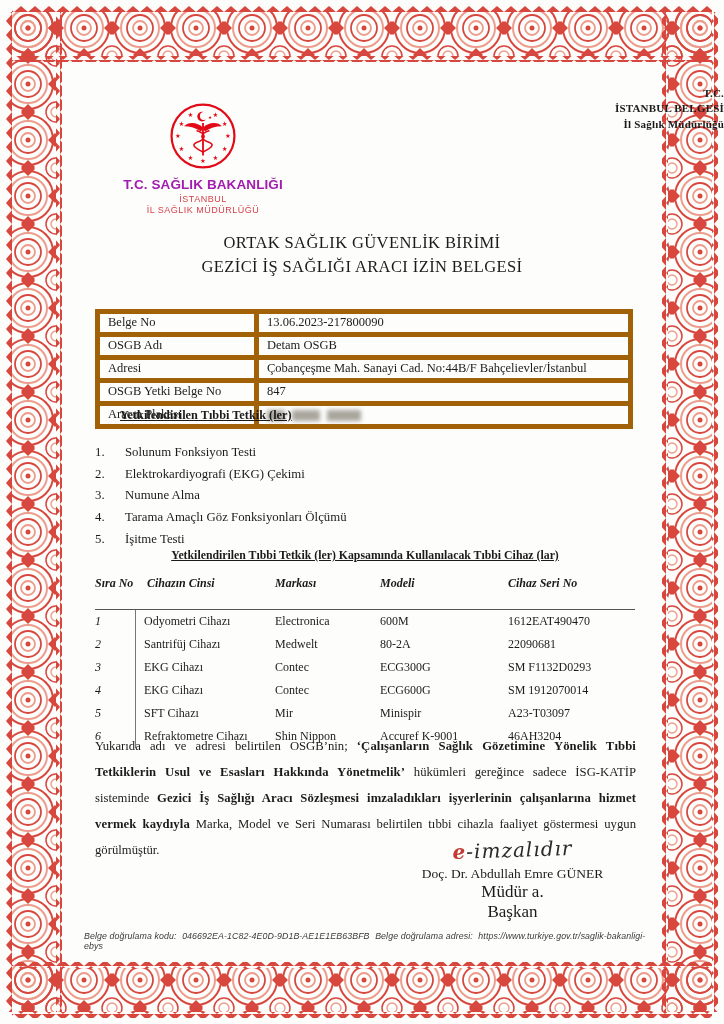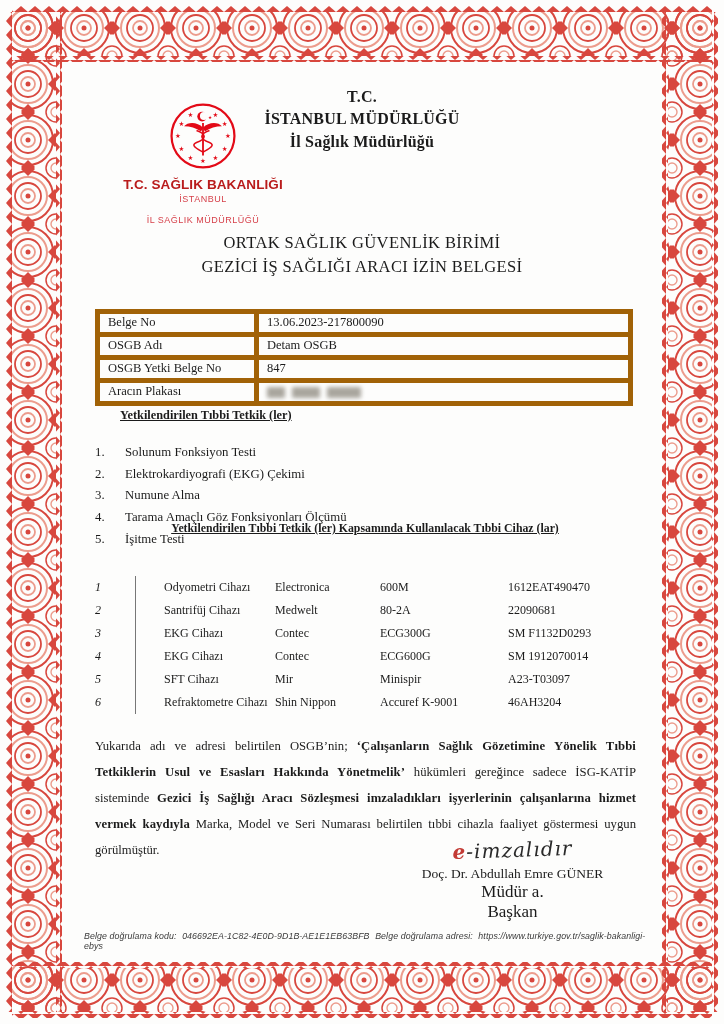--- a/index.html
+++ b/index.html
@@ -5,28 +5,28 @@
   html,body{margin:0;padding:0;background:#888;}
   .page{
     position:relative;width:724px;height:1024px;background:#fdfdfc;
     font-family:"Liberation Serif",serif;color:#1b1b1b;overflow:hidden;
     margin:0 auto;
   }
   .border-svg{position:absolute;inset:0;pointer-events:none;}
   .content{position:absolute;inset:0;}
 
   
-  .doc-header{position:absolute;top:86px;left:0;width:100%;text-align:center;
-    font-weight:bold;font-size:16px;line-height:1.4;letter-spacing:.2px;}
+  .doc-header{position:absolute;top:86px;left:0;width:100%;text-align:right;
+    font-weight:bold;font-size:11px;line-height:1.4;letter-spacing:.2px;}
   .logo-block{position:absolute;top:99px;left:112px;width:182px;text-align:center;}
   .logo-emblem{width:74px;height:74px;margin:0 auto;display:block;}
-  .logo-org{font-family:"Liberation Sans",sans-serif;font-weight:bold;color:#b91c1c;
+  .logo-org{font-family:"Liberation Sans",sans-serif;font-weight:bold;color:#a21caf;
     font-size:13.5px;margin-top:4px;letter-spacing:.1px;}
   .logo-city{font-family:"Liberation Sans",sans-serif;color:#d6404a;font-size:9px;margin-top:2px;letter-spacing:.5px;}
-  .logo-dept{font-family:"Liberation Sans",sans-serif;color:#d6404a;font-size:9px;margin-top:11px;letter-spacing:.5px;}
+  .logo-dept{font-family:"Liberation Sans",sans-serif;color:#d6404a;font-size:9px;margin-top:1px;letter-spacing:.5px;}
 
   
   .doc-title{position:absolute;top:231px;left:0;width:100%;text-align:center;
     font-weight:normal;font-size:16.5px;line-height:1.45;letter-spacing:.4px;}
 
   
   .info-table{position:absolute;top:309px;left:95px;width:538px;border-collapse:collapse;
     font-size:12.5px;}
   .info-table td{border:5px solid #a16207;padding:1px 8px 2px 8px;height:15px;}
   .info-table td.lbl{width:138px;}
@@ -39,30 +39,30 @@
 
   
   .tests{position:absolute;top:408px;left:95px;width:540px;font-size:12.8px;}
   .tests-heading{font-weight:bold;text-decoration:underline;margin-left:25px;font-size:12.3px;}
   .tests-list{margin-top:22px;}
   .tests-item{display:flex;margin-bottom:7px;line-height:1.15;}
   .tests-item .num{width:22px;flex:none;}
   .tests-item .txt{padding-left:8px;}
 
   
-  .devices-heading{position:absolute;top:521px;left:95px;width:540px;text-align:center;
+  .devices-heading{position:absolute;top:548px;left:95px;width:540px;text-align:center;
     font-weight:bold;text-decoration:underline;font-size:11.8px;}
   .devices-table{position:absolute;top:576px;left:95px;width:540px;font-size:12px;}
   .drow{display:grid;grid-template-columns:40px 140px 105px 128px 1fr;}
   .drow.head{font-weight:bold;font-style:italic;border-bottom:1.5px solid #555;
     padding-bottom:3px;min-height:30px;align-items:start;}
   .drow.head .c1{line-height:1.2;}
   .drow.body{height:23px;align-items:center;}
   .drow.body .c1{font-style:italic;}
-  .drow.body .c2{border-left:1px solid #777;padding-left:28px;height:100%;display:flex;align-items:center;}
+  .drow.body .c2{border-left:1px solid #777;padding-left:8px;height:100%;display:flex;align-items:center;}
   .drow .c3,.drow .c4,.drow .c5{padding-left:0;}
   .drow.head .c2{padding-left:12px;}
 
   
   .legal{position:absolute;top:720px;left:95px;width:541px;font-size:12.7px;
     line-height:2.05;text-align:justify;}
   .legal b{letter-spacing:.1px;}
 
   
   .signature{position:absolute;top:838px;left:375px;width:275px;text-align:center;}
@@ -128,21 +128,21 @@
     <rect x="6" y="12" width="6" height="1000" fill="url(#sawLeft)"></rect>
     <rect x="56" y="12" width="6" height="1000" fill="url(#sawRight)"></rect>
     <rect x="662" y="12" width="6" height="1000" fill="url(#sawLeft)"></rect>
     <rect x="712" y="12" width="6" height="1000" fill="url(#sawRight)"></rect>
   </svg>
 
   <div class="content">
 
     <div class="doc-header">
       <div>T.C.</div>
-      <div>İSTANBUL MÜDÜRLÜĞÜ</div>
+      <div>İSTANBUL BELGESİ</div>
       <div>İl Sağlık Müdürlüğü</div>
     </div>
 
     <div class="logo-block">
       <svg class="logo-emblem" viewBox="0 0 80 80" aria-hidden="true">
         <circle cx="40" cy="40" r="34" fill="none" stroke="#e30a17" stroke-width="2.4"></circle>
         <g fill="#e30a17" font-size="7" text-anchor="middle" font-family="'DejaVu Sans',sans-serif">
           <text x="53.5" y="19">★</text>
             <text x="63.4" y="29">★</text>
           <text x="67" y="42.5">★</text>
@@ -180,20 +180,24 @@
       <tbody>
         <tr>
           <td class="lbl">Belge No</td>
           <td>13.06.2023-217800090</td>
         </tr>
         <tr>
           <td class="lbl">OSGB Adı</td>
           <td>Detam OSGB</td>
         </tr>
         <tr>
+          <td class="lbl">Adresi</td>
+          <td>Çobançeşme Mah. Sanayi Cad. No:44B/F Bahçelievler/İstanbul</td>
+        </tr>
+        <tr>
           <td class="lbl">OSGB Yetki Belge No</td>
           <td>847</td>
         </tr>
         <tr>
           <td class="lbl">Aracın Plakası</td>
           <td>
             <span class="blur-plate"><i></i><i></i><i></i></span>
           </td>
         </tr>
       </tbody>
@@ -221,20 +225,27 @@
         <div class="tests-item">
           <span class="num">5.</span>
           <span class="txt">İşitme Testi</span>
         </div>
       </div>
     </div>
 
     <div class="devices-heading">Yetkilendirilen Tıbbi Tetkik (ler) Kapsamında Kullanılacak Tıbbi Cihaz (lar)</div>
 
     <div class="devices-table">
+      <div class="drow head">
+        <span class="c1">Sıra No</span>
+        <span class="c2">Cihazın Cinsi</span>
+        <span class="c3">Markası</span>
+        <span class="c4">Modeli</span>
+        <span class="c5">Cihaz Seri No</span>
+      </div>
       <div class="drow body">
         <span class="c1">1</span>
         <span class="c2">Odyometri Cihazı</span>
         <span class="c3">Electronica</span>
         <span class="c4">600M</span>
         <span class="c5">1612EAT490470</span>
       </div>
       <div class="drow body">
         <span class="c1">2</span>
         <span class="c2">Santrifüj Cihazı</span>

